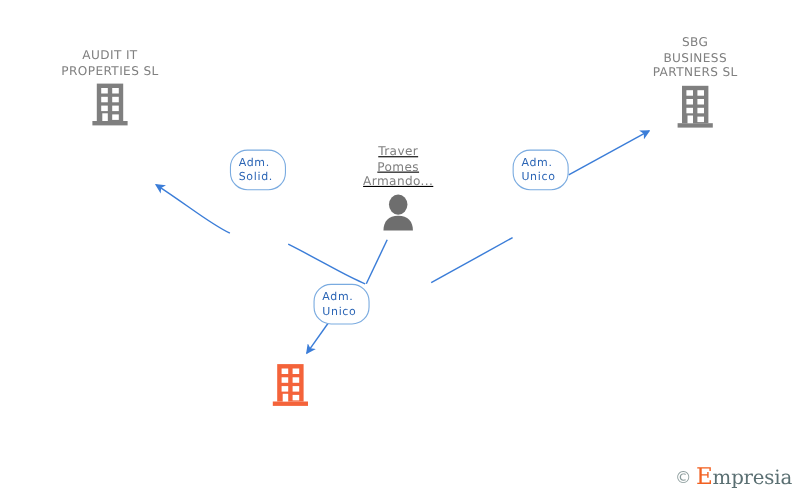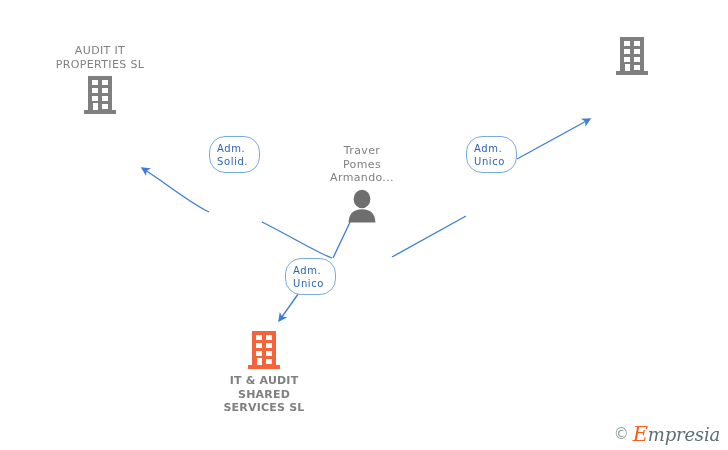--- a/index.html
+++ b/index.html
@@ -58,21 +58,21 @@
     margin: 4px auto 0 auto;
   }
   .node.label-below .node-icon {
     margin: 0 auto 4px auto;
   }
 
   
   #node-think-it       { left: 20px;  top: 44px; }
   #node-sbg            { left: 552px; top: 32px; }
   #node-it-audit       { left: 184px; top: 330px; }
-  #node-person         { left: 282px; top: 144px; }
+  #node-person         { left: 282px; top: 131px; text-decoration: underline; }
 
   
   .edge-label {
     position: absolute;
     box-sizing: border-box;
     border: 1px solid #7aabe0;
     border-radius: 16px;
     background: #ffffff;
     color: #2b65b5;
     font-size: 10px;
@@ -97,21 +97,20 @@
     gap: 4px;
     user-select: none;
   }
   #watermark .wm-c {
     color: #8a9b9b;
     font-size: 15px;
     line-height: 15px;
   }
   #watermark .wm-text {
     font-family: "DejaVu Serif", "Liberation Serif", serif;
-    font-style: italic;
     font-size: 18px;
     line-height: 18px;
     color: #5a6f72;
     letter-spacing: -0.2px;
   }
   #watermark .wm-text .wm-first {
     color: #f26122;
     font-size: 21px;
   }
 </style>
@@ -158,20 +157,23 @@
         <rect x="19" y="13" width="6" height="5"></rect>
         <rect x="9" y="21" width="6" height="5"></rect>
         <rect x="19" y="21" width="6" height="5"></rect>
         <rect x="10" y="28" width="5" height="7"></rect>
         <rect x="19" y="29" width="6" height="5"></rect>
       </g>
     </svg>
   </div>
 
   <div class="node" id="node-sbg">
+    <span class="node-label">SBG
+BUSINESS
+PARTNERS  SL</span>
     <svg class="node-icon" width="34" height="40" viewBox="0 0 34 40" xmlns="http://www.w3.org/2000/svg">
       <g fill="#7f7f7f">
         <rect x="5" y="1" width="24" height="34"></rect>
         <rect x="1" y="35" width="32" height="4"></rect>
       </g>
       <g fill="#ffffff">
         <rect x="9" y="5" width="6" height="5"></rect>
         <rect x="19" y="5" width="6" height="5"></rect>
         <rect x="9" y="13" width="6" height="5"></rect>
         <rect x="19" y="13" width="6" height="5"></rect>
@@ -205,23 +207,20 @@
         <rect x="9" y="5" width="6" height="5"></rect>
         <rect x="19" y="5" width="6" height="5"></rect>
         <rect x="9" y="13" width="6" height="5"></rect>
         <rect x="19" y="13" width="6" height="5"></rect>
         <rect x="9" y="21" width="6" height="5"></rect>
         <rect x="19" y="21" width="6" height="5"></rect>
         <rect x="10" y="28" width="5" height="7"></rect>
         <rect x="19" y="29" width="6" height="5"></rect>
       </g>
     </svg>
-    <span class="node-label bold">IT &amp; AUDIT
-SHARED
-SERVICES  SL</span>
   </div>
 
   <div class="edge-label" id="edge-label-solid">Adm.
 Solid.</div>
 
   <div class="edge-label" id="edge-label-unico-right">Adm.
 Unico</div>
 
   <div class="edge-label" id="edge-label-unico-bottom">Adm.
 Unico</div>

